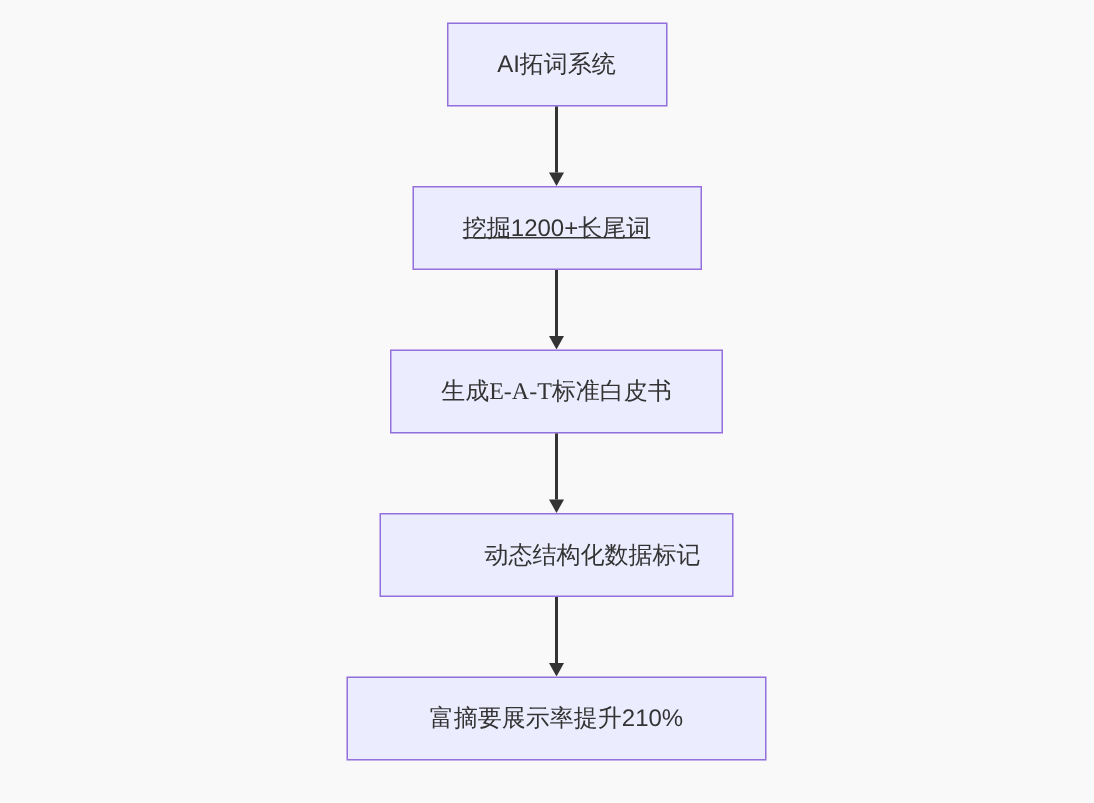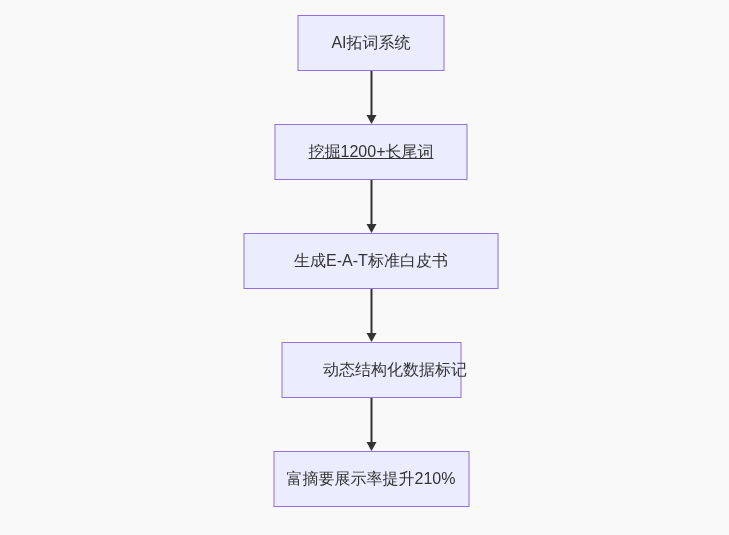--- a/index.html
+++ b/index.html
@@ -35,23 +35,23 @@
     justify-content: center;
     background: #ECECFF;
     border: 1px solid #9370DB;
     color: #333333;
     font-size: 16px;
     white-space: nowrap;
     text-align: center;
   }
   .node.n1 { width: 147px; }
   .node.n2 { width: 193px; text-decoration: underline; }
-  .node.n3 { width: 255px; }
-  .node.n4 { width: 180px; padding-left: 48px; }
-  .node.n5 { width: 196px; }
+  .node.n3 { width: 222px; font-family: Liberation Serif, serif; }
+  .node.n4 { width: 236px; padding-left: 48px; }
+  .node.n5 { width: 280px; }
   .edge {
     height: 53px;
     display: flex;
     flex-direction: column;
     align-items: center;
   }
   .edge .line {
     width: 2px;
     flex: 1;
     background: #333333;

